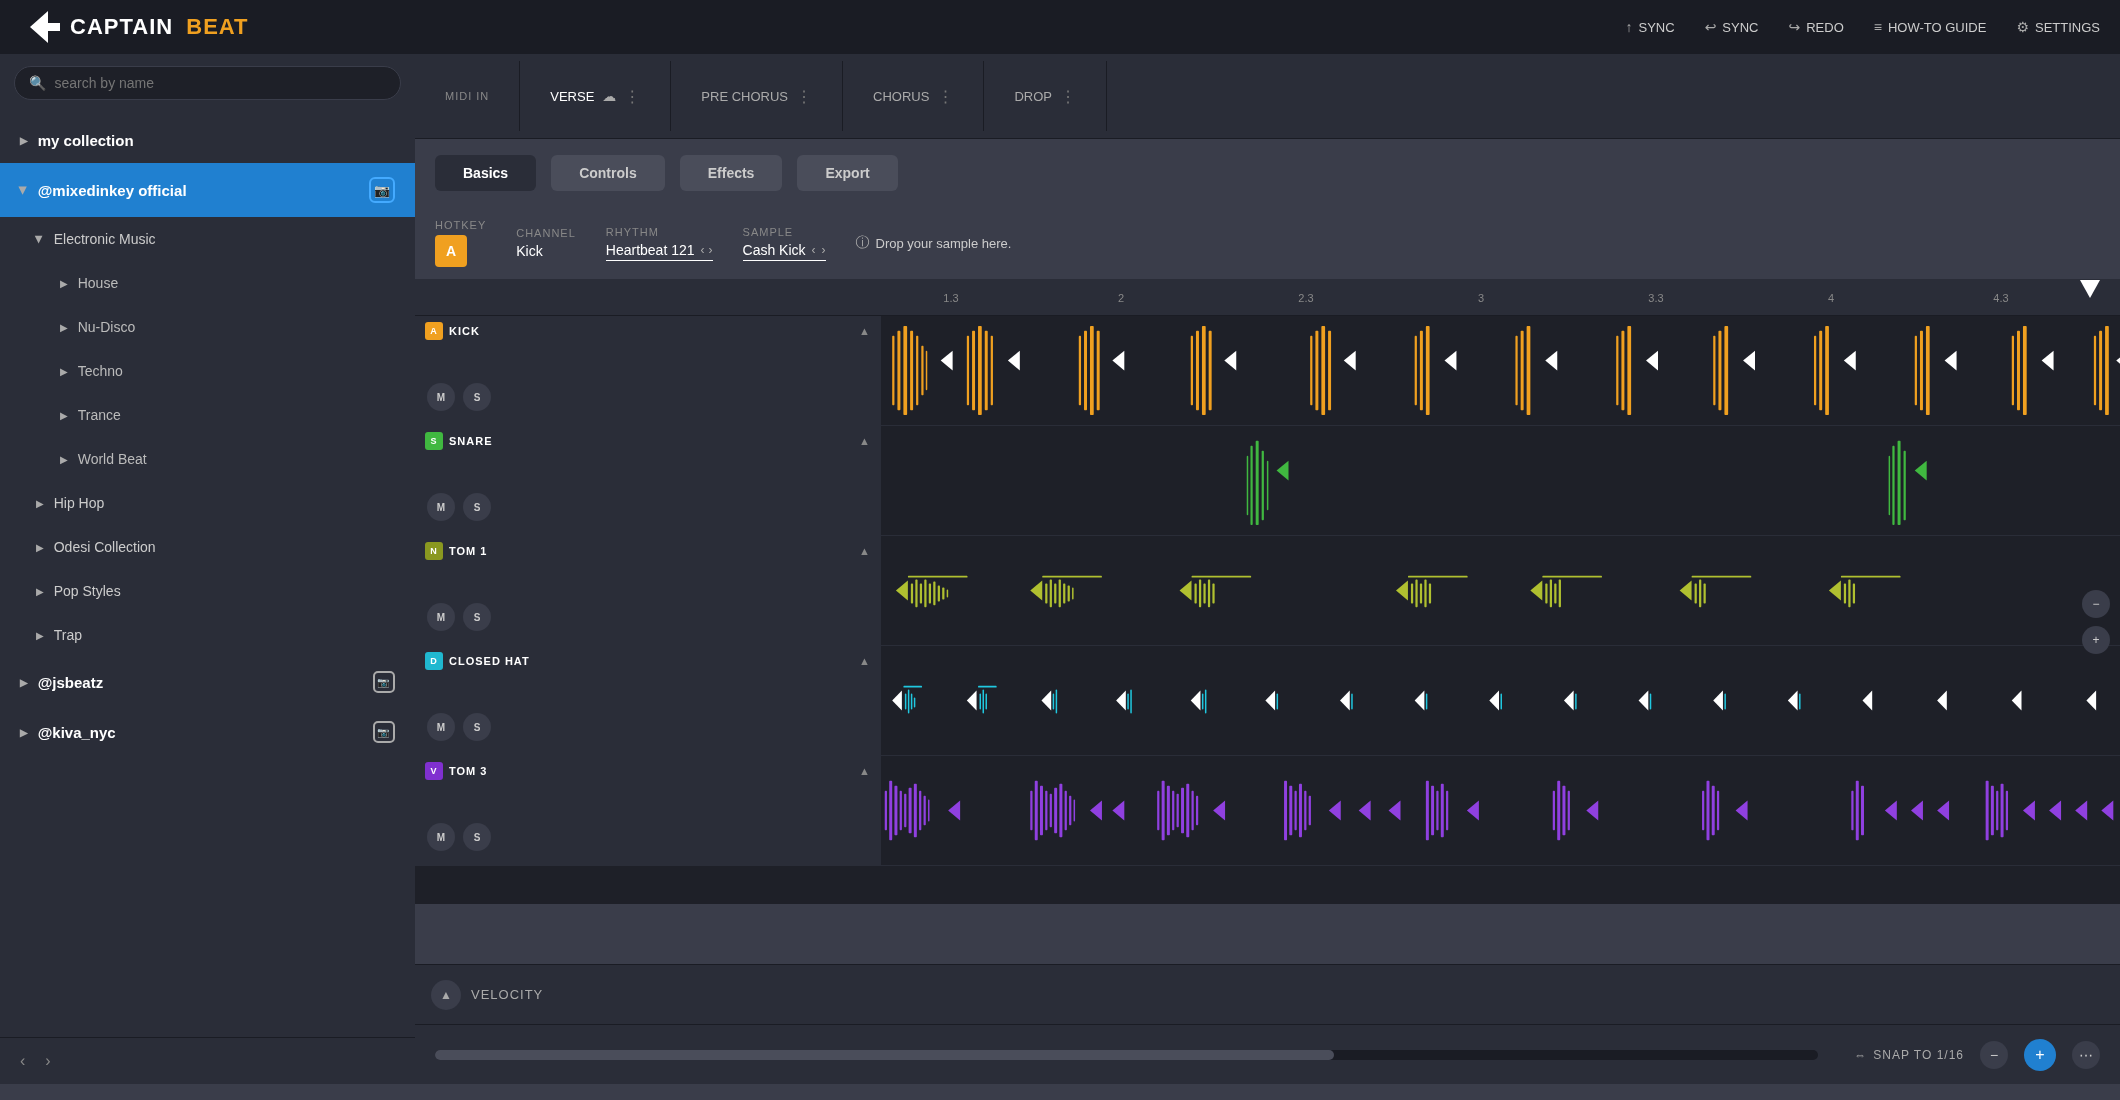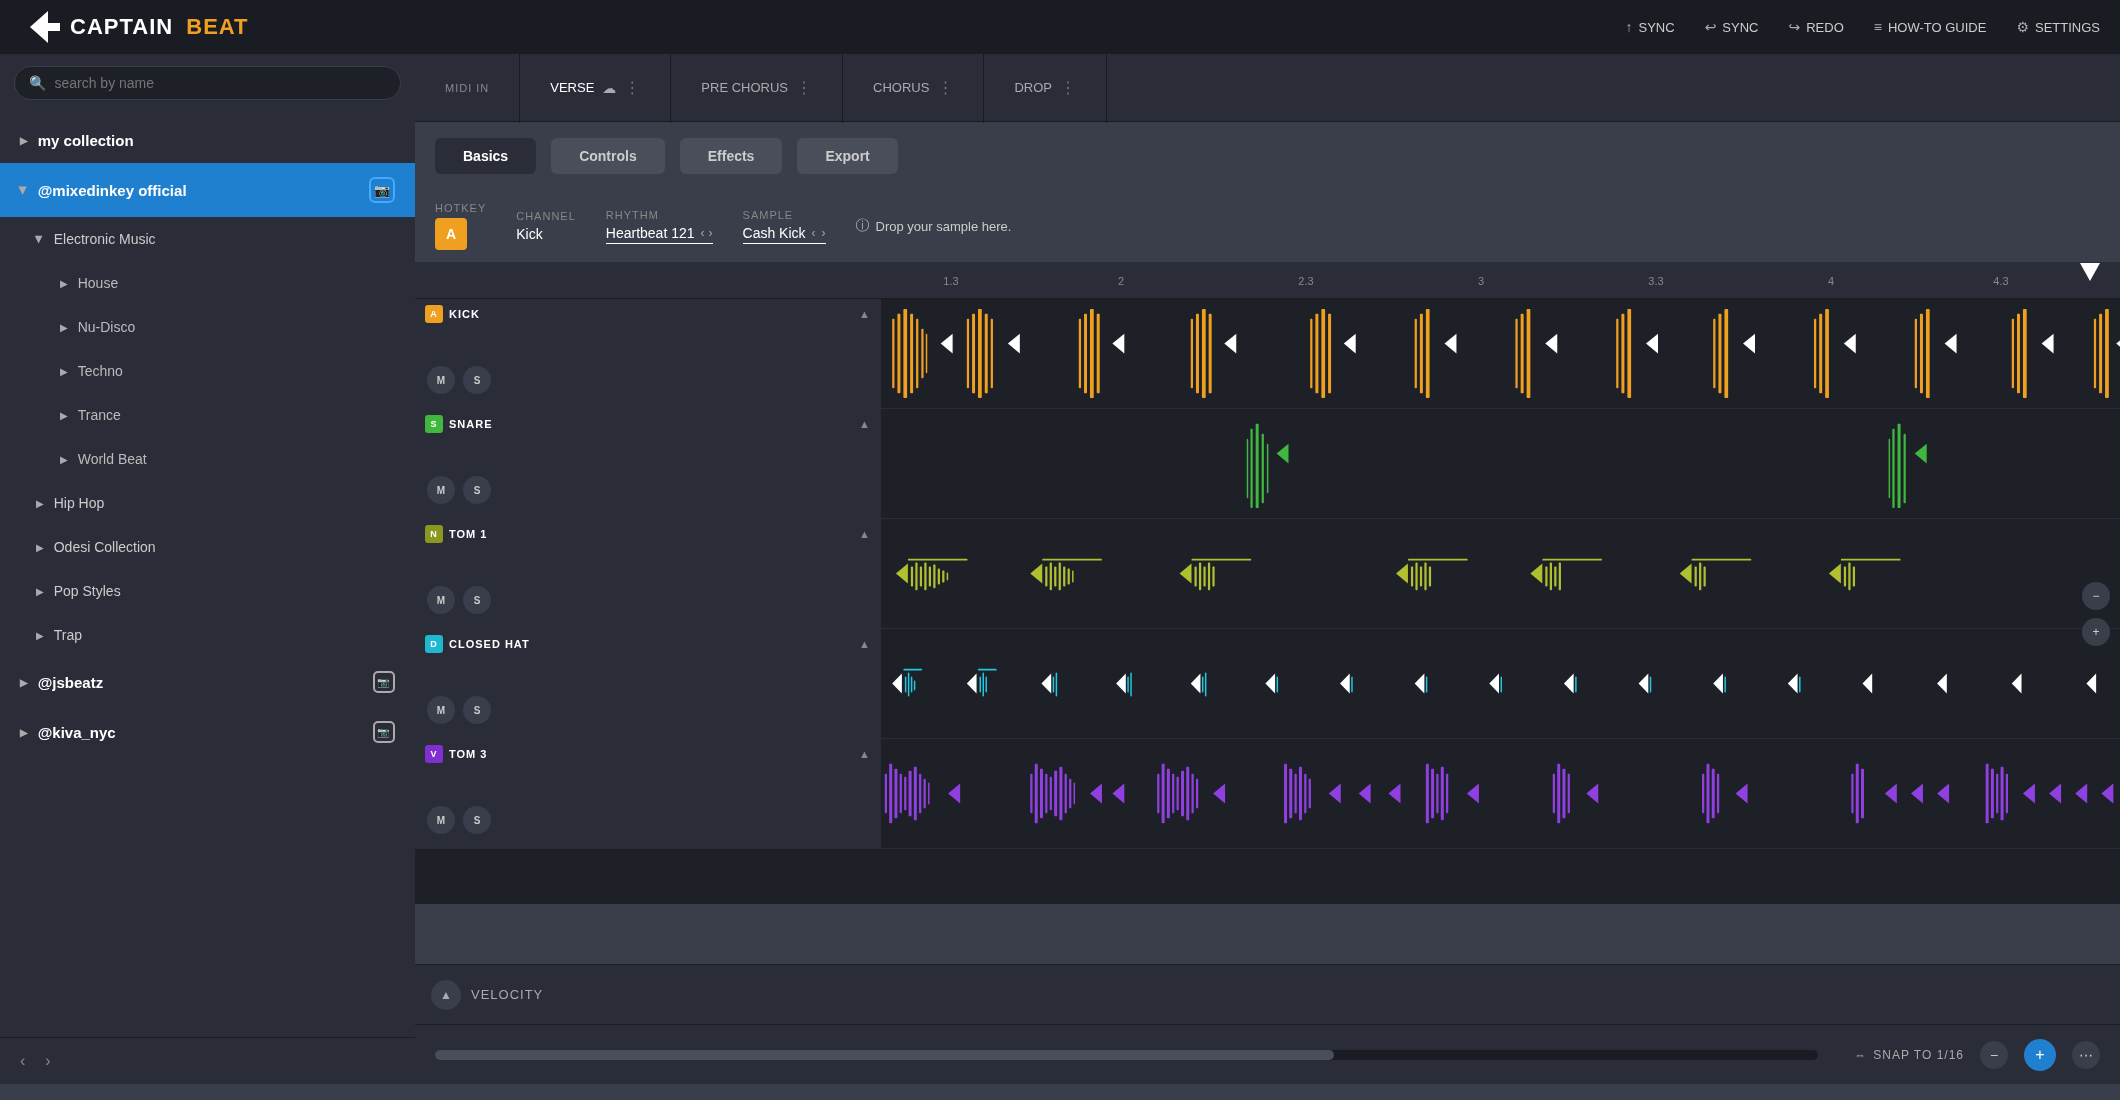--- a/index.html
+++ b/index.html
@@ -87,21 +87,21 @@
       border-top: 1px solid #1a1c24;
     }
     .sidebar-nav-arrows span { cursor: pointer; color: #888; font-size: 16px; }
 
     
     #content { flex: 1; display: flex; flex-direction: column; background: #3a3d4a; }
 
     
     .section-tabs-bar {
       background: #2a2d38;
-      height: 68px;
+      height: 85px;
       display: flex; align-items: center;
       border-bottom: 1px solid #1a1c24;
     }
     .section-tab {
       height: 70px;
       display: flex; align-items: center;
       padding: 0 30px;
       font-size: 13px; color: #aaa;
       border-right: 1px solid #1a1c24;
       cursor: pointer; position: relative;

